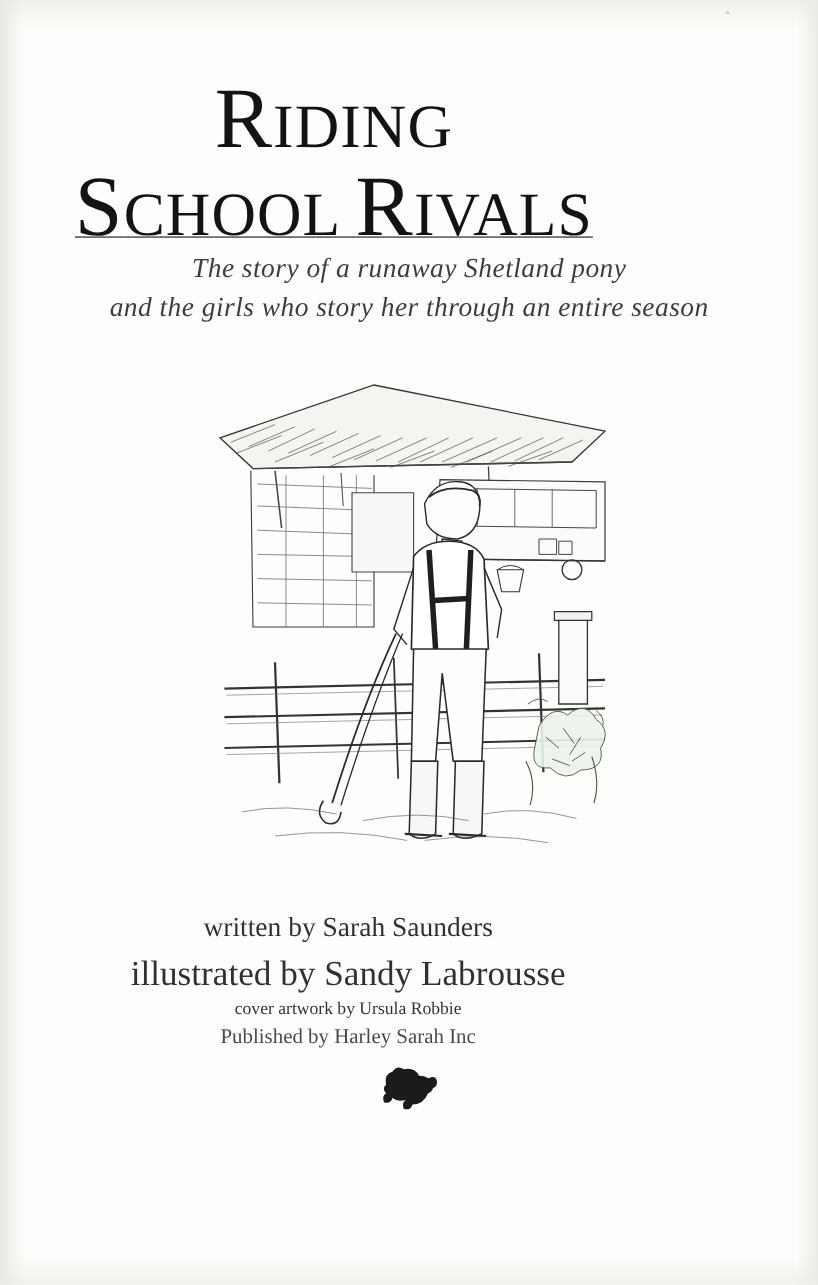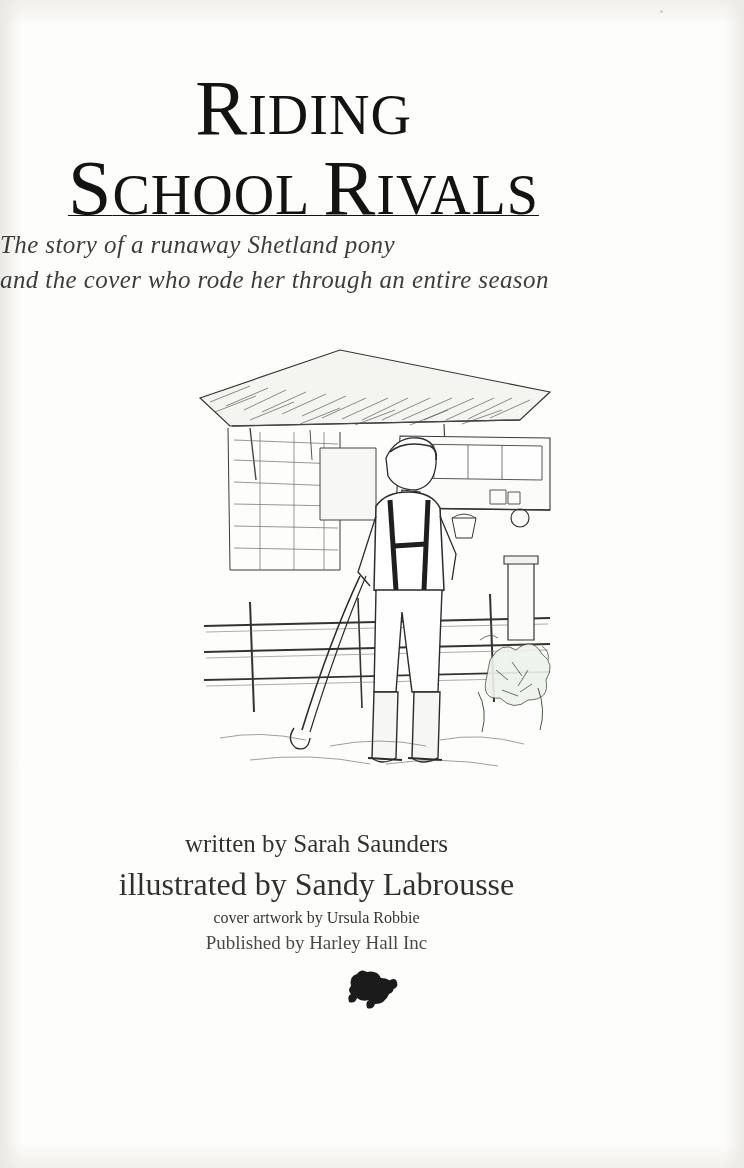--- a/index.html
+++ b/index.html
@@ -52,20 +52,21 @@
     font-size: 56px;
   }
   .title-line-1 { margin-bottom: 4px; }
   .title-line-2 { margin-bottom: 0; text-decoration: underline; }
 
   .subtitle-block {
     position: absolute;
     top: 228px;
     left: 0;
     width: 744px;
+    text-align: center;
     color: #1d1d1d;
   }
   .subtitle-line {
     font-family: "Liberation Serif", serif;
     font-size: 25px;
     line-height: 1.38;
     letter-spacing: 0.4px;
     filter: blur(0.65px);
     opacity: 0.86;
     font-style: italic;
@@ -127,21 +128,21 @@
     <div class="title-line title-line-1">
       <span class="cap">R</span><span class="rest">iding</span>
     </div>
     <div class="title-line title-line-2">
       <span class="cap">S</span><span class="rest">chool </span><span class="cap">R</span><span class="rest">ivals</span>
     </div>
   </div>
 
   <div class="subtitle-block">
     <div class="subtitle-line">The story of a runaway Shetland pony</div>
-    <div class="subtitle-line">and the cover who rode her through an entire season</div>
+    <div class="subtitle-line">and the girls who story her through an entire season</div>
   </div>
 
   <div class="illustration">
     <svg width="380" height="450" viewBox="0 0 380 450" xmlns="http://www.w3.org/2000/svg">
       <g stroke="#2b2b2b" fill="none" stroke-width="1">
 
         <path d="M10 58 L150 10 L360 52 L330 80 L40 86 Z" fill="#f4f4f1" stroke="#333" stroke-width="1.2"></path>
         <g stroke="#3a4a38" stroke-width="0.7" opacity="0.85">
           <path d="M20 62 L60 46"></path>
             <path d="M36 66 L78 48"></path>
@@ -250,21 +251,21 @@
           <path d="M196 424 q56 -8 112 2"></path>
         </g>
       </g>
     </svg>
   </div>
 
   <div class="credits-block">
     <div class="credit-line credit-1">written by Sarah Saunders</div>
     <div class="credit-line credit-2">illustrated by Sandy Labrousse</div>
     <div class="credit-line credit-3">cover artwork by Ursula Robbie</div>
-    <div class="credit-line credit-4">Published by Harley Hall Inc</div>
+    <div class="credit-line credit-4">Published by Harley Sarah Inc</div>
   </div>
 
   <div class="colophon">
     <svg width="70" height="44" viewBox="0 0 70 44" xmlns="http://www.w3.org/2000/svg">
       <g fill="#1b1b1b">
         <path d="M14 20 q-2 -10 6 -12 q4 -6 10 -2 q10 -2 14 6 q10 0 12 8 q2 6 -4 8 q-4 10 -14 10 q-2 6 -8 4 q-2 -6 2 -8 q-8 2 -12 -2 q-2 6 -8 4 q-2 -6 2 -8 q-4 -4 0 -8 Z"></path>
         <path d="M50 16 q8 -6 10 0 q2 6 -6 8 Z"></path>
       </g>
     </svg>
   </div>

